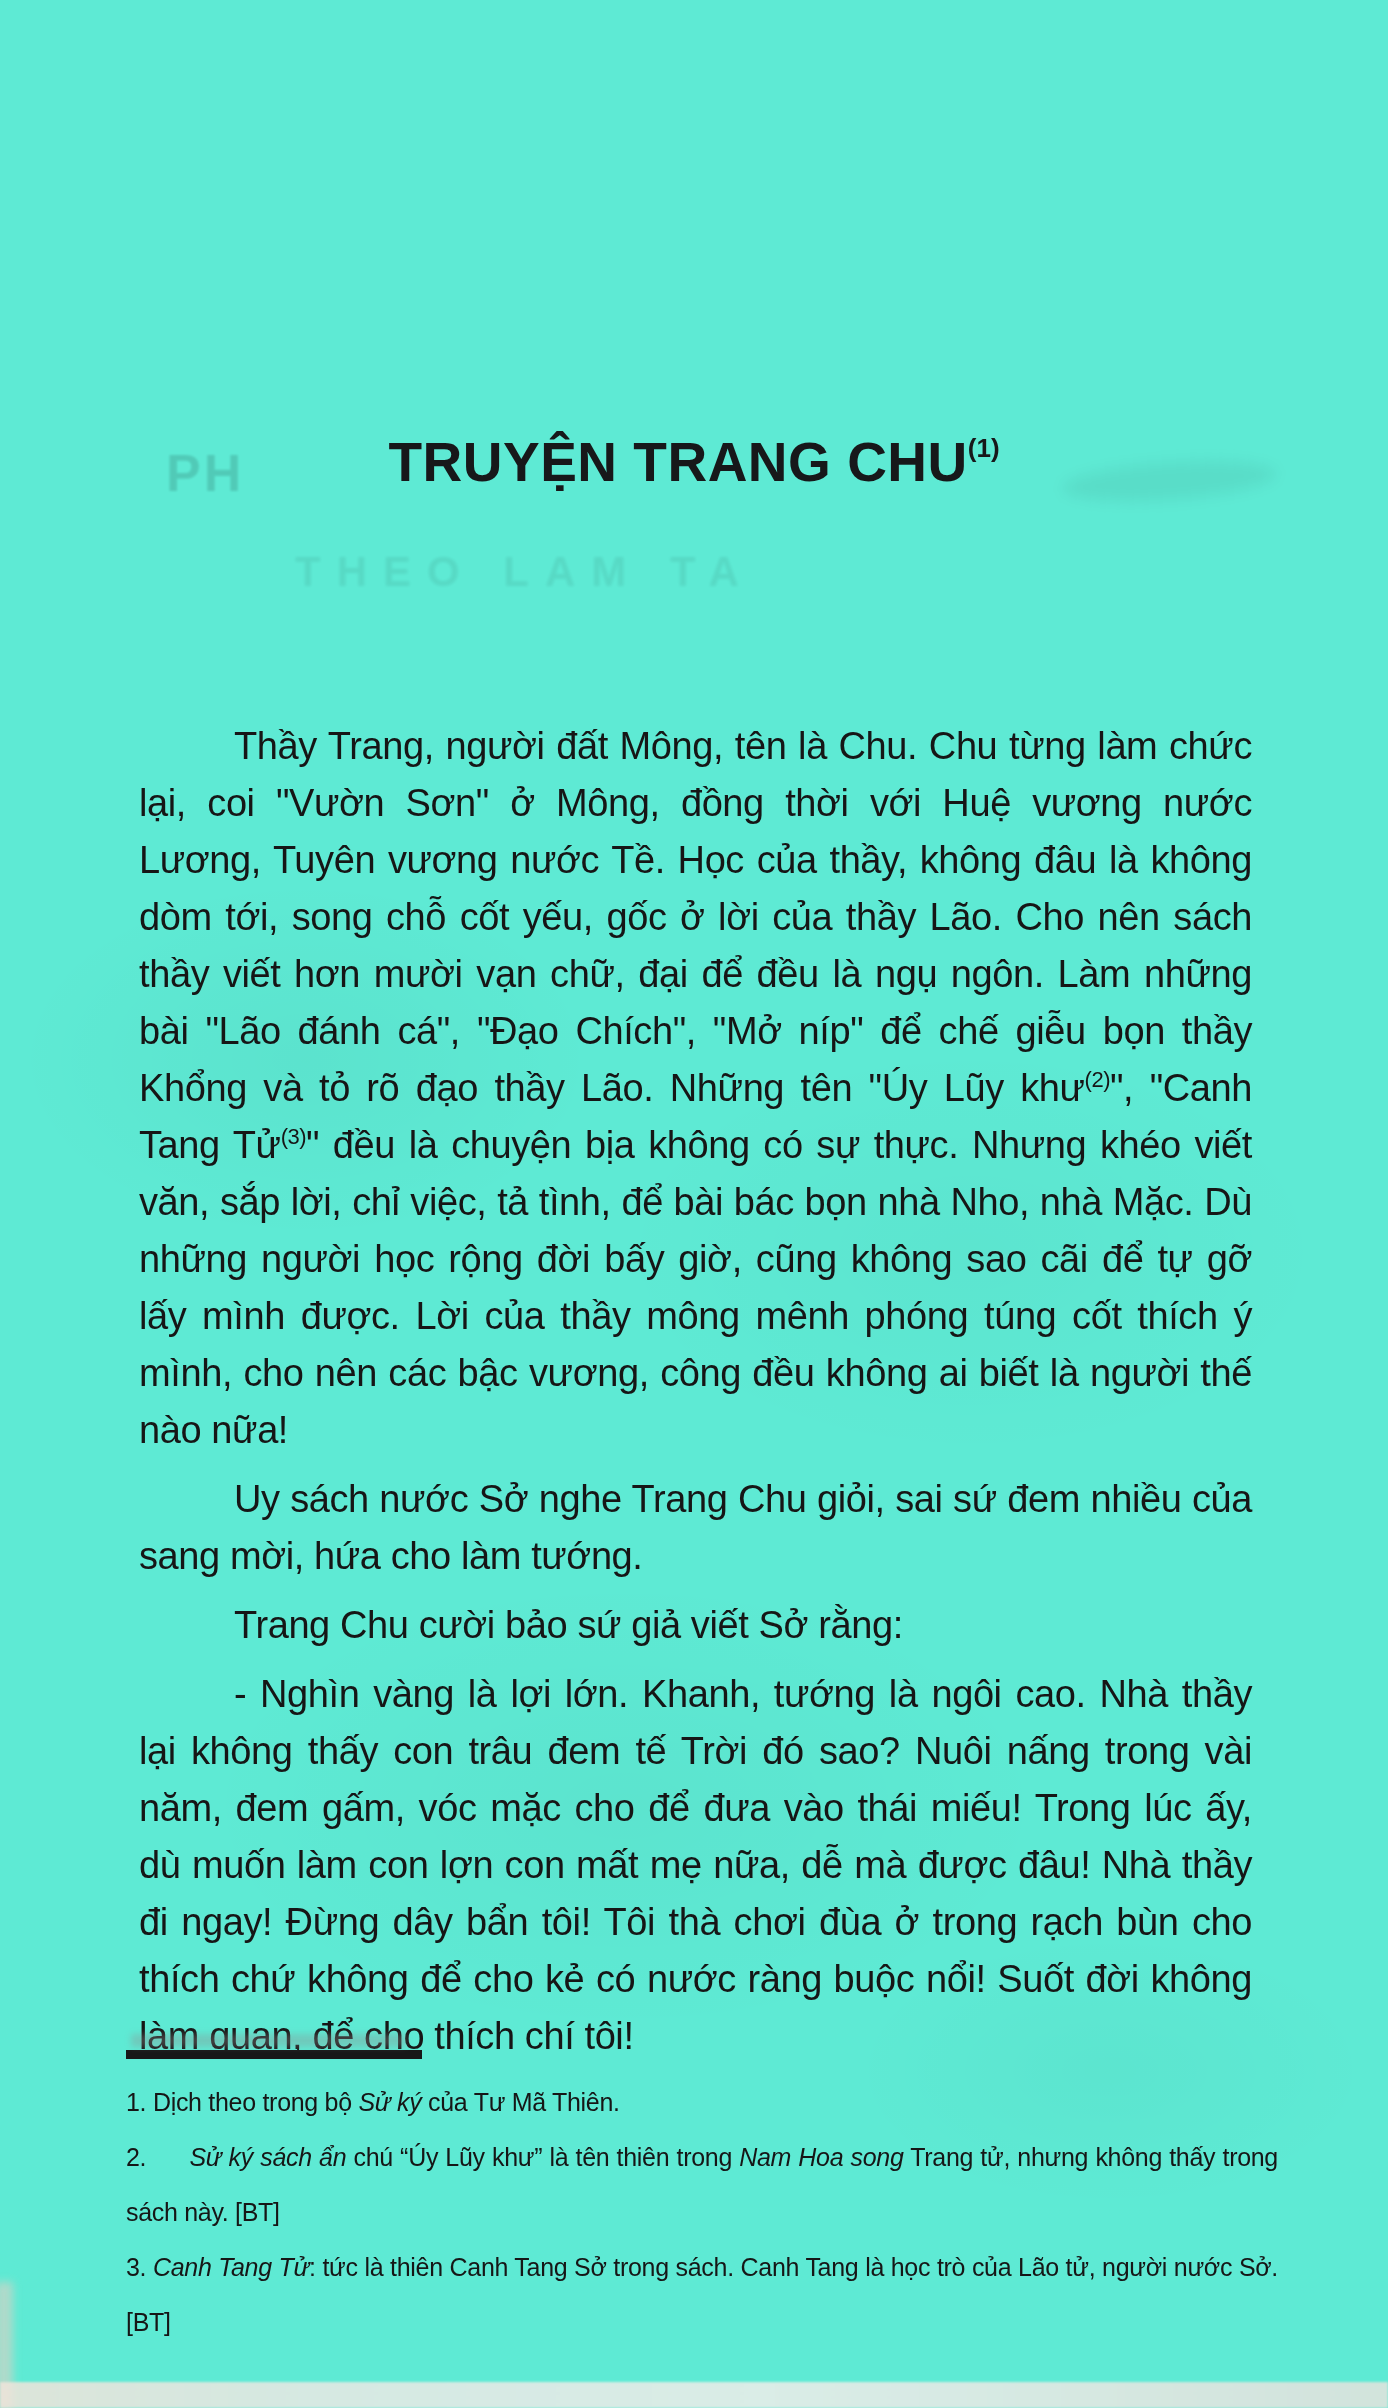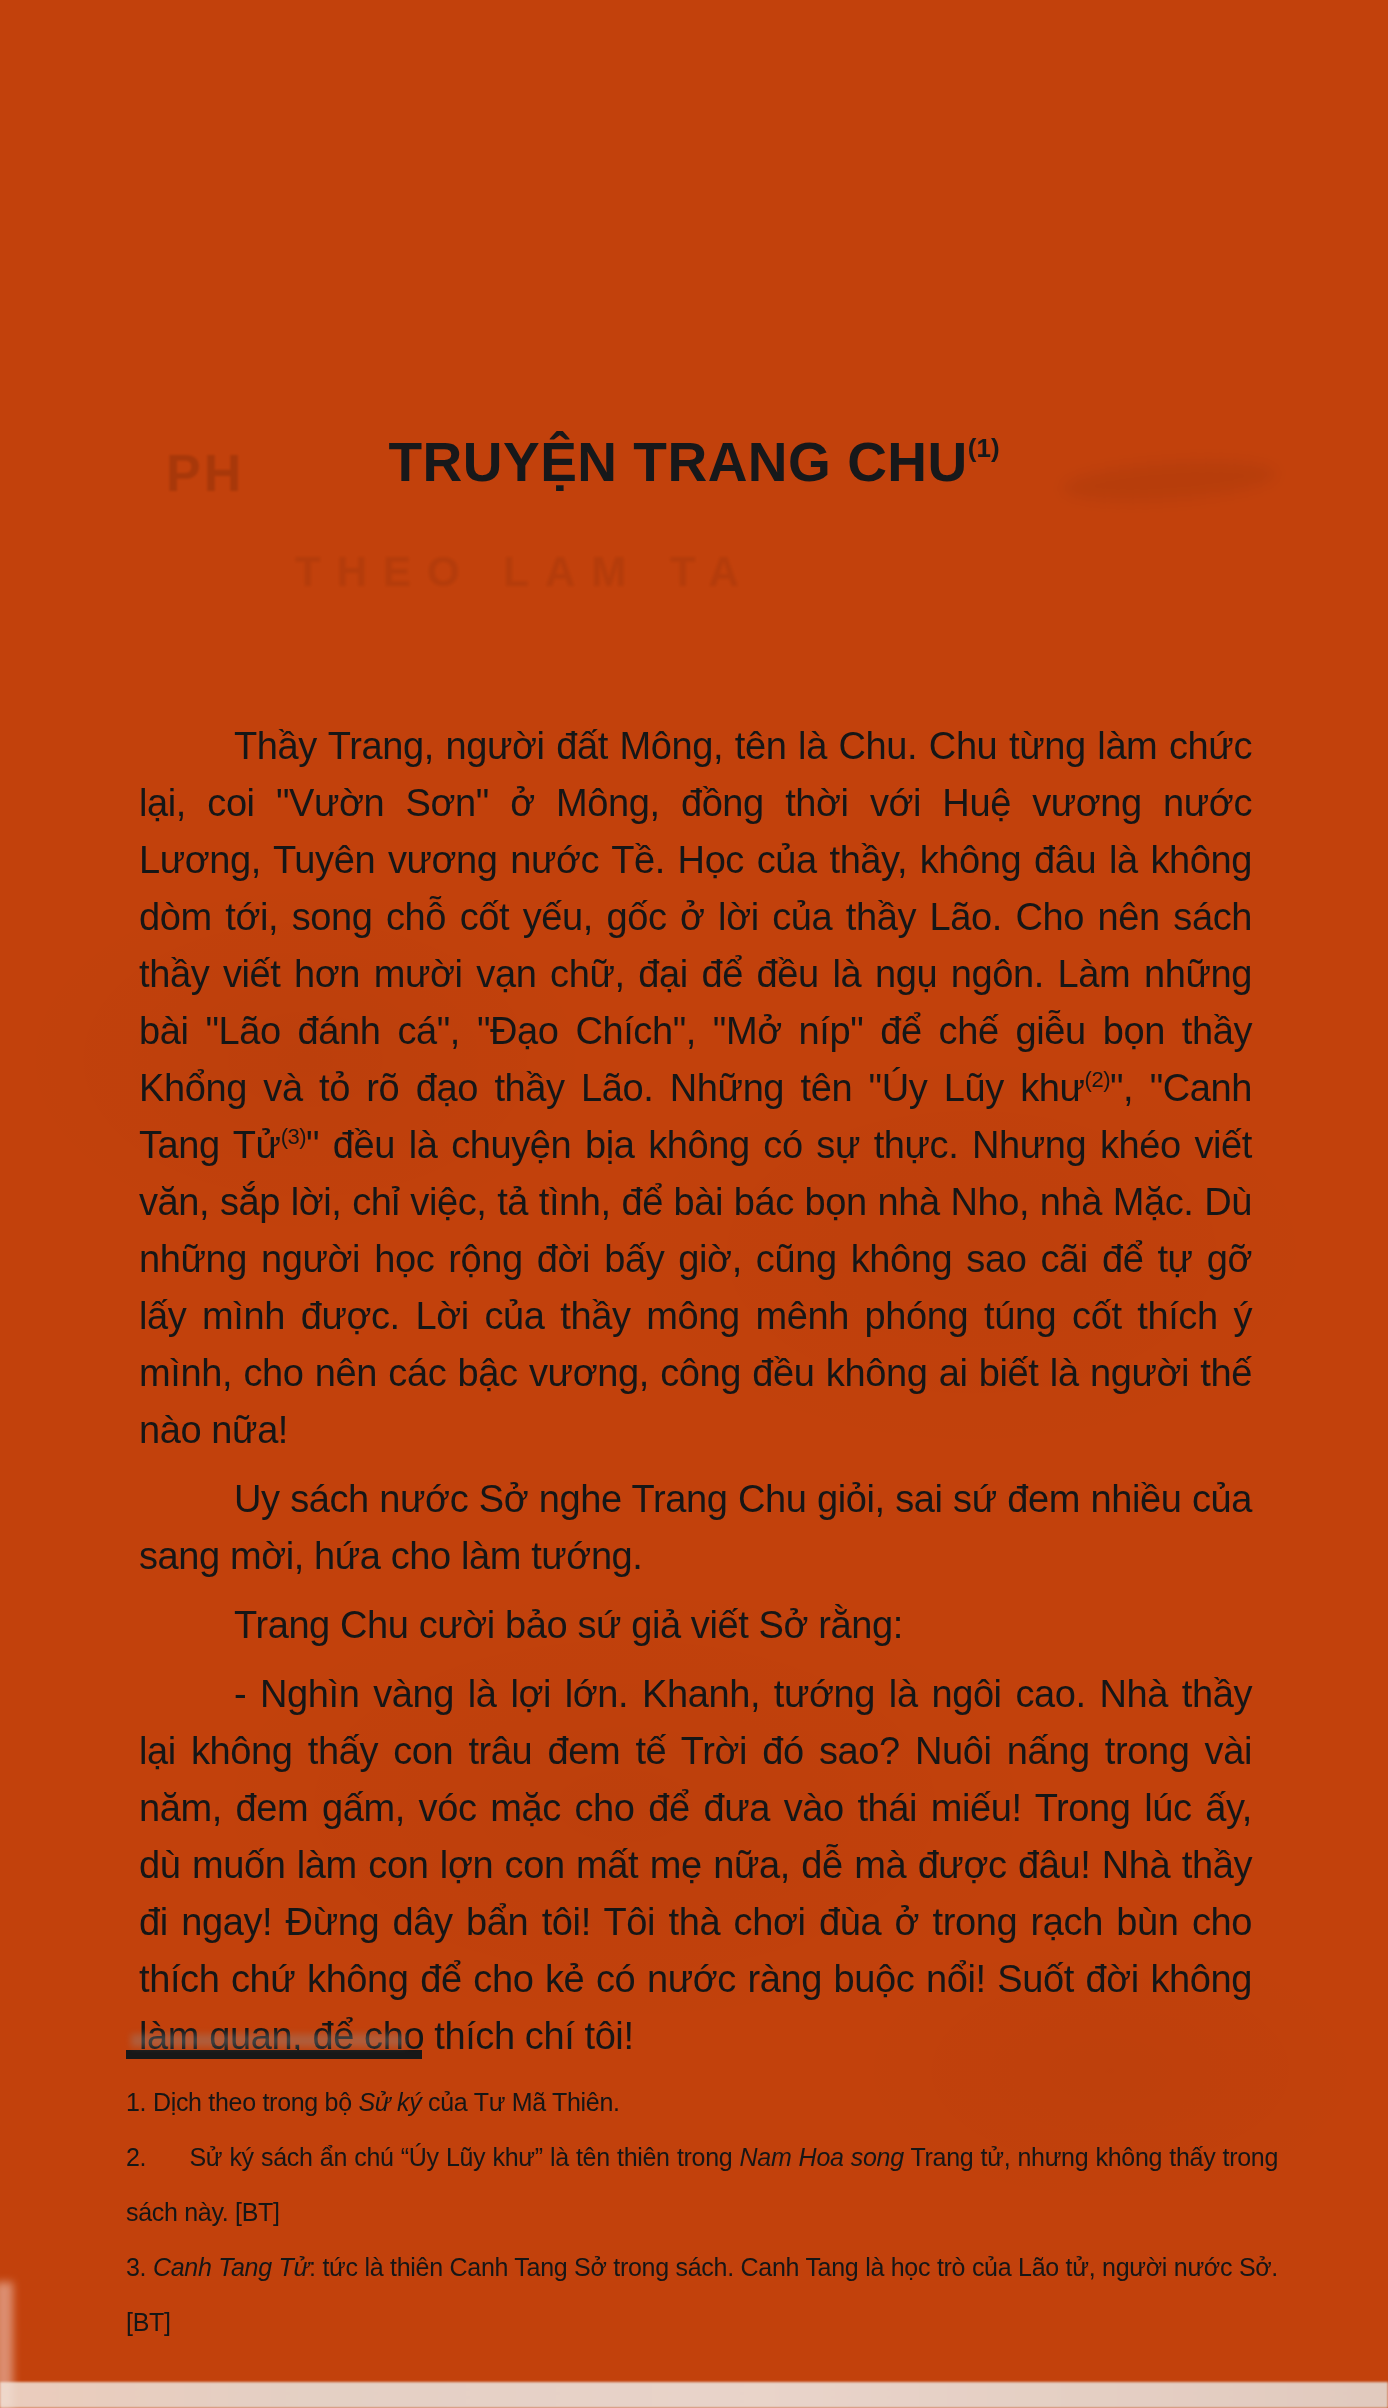--- a/index.html
+++ b/index.html
@@ -6,21 +6,21 @@
   body {
     width: 1388px; height: 2408px;
     background: #ffffff;
     font-family: "Liberation Sans", sans-serif;
     color: #161616;
     overflow: hidden;
   }
   .page {
     position: relative;
     width: 1388px; height: 2408px;
-    background: #c2410c;
+    background: #5eead4;
     overflow: hidden;
   }
   
   .page::before {
     content: "";
     position: absolute; inset: 0;
     background:
       radial-gradient(420px 260px at 22% 44%, rgba(0,0,0,0.030), rgba(0,0,0,0) 70%),
       radial-gradient(520px 300px at 70% 52%, rgba(0,0,0,0.025), rgba(0,0,0,0) 70%),
       radial-gradient(600px 320px at 45% 75%, rgba(0,0,0,0.028), rgba(0,0,0,0) 72%),
@@ -138,20 +138,20 @@
     <p class="para"><span>Thầy Trang, người đất Mông, tên là Chu. Chu từng làm chức lại, coi "Vườn Sơn" ở Mông, đồng thời với Huệ vương nước Lương, Tuyên vương nước Tề. Học của thầy, không đâu là không dòm tới, song chỗ cốt yếu, gốc ở lời của thầy Lão. Cho nên sách thầy viết hơn mười vạn chữ, đại để đều là ngụ ngôn. Làm những bài "Lão đánh cá", "Đạo Chích", "Mở níp" để chế giễu bọn thầy Khổng và tỏ rõ đạo thầy Lão. Những tên "Úy Lũy khư</span><sup>(2)</sup><span>", "Canh Tang Tử</span><sup>(3)</sup><span>" đều là chuyện bịa không có sự thực. Nhưng khéo viết văn, sắp lời, chỉ việc, tả tình, để bài bác bọn nhà Nho, nhà Mặc. Dù những người học rộng đời bấy giờ, cũng không sao cãi để tự gỡ lấy mình được. Lời của thầy mông mênh phóng túng cốt thích ý mình, cho nên các bậc vương, công đều không ai biết là người thế nào nữa!</span></p>
     <p class="para"><span>Uy sách nước Sở nghe Trang Chu giỏi, sai sứ đem nhiều của sang mời, hứa cho làm tướng.</span></p>
     <p class="para"><span>Trang Chu cười bảo sứ giả viết Sở rằng:</span></p>
     <p class="para"><span>- Nghìn vàng là lợi lớn. Khanh, tướng là ngôi cao. Nhà thầy lại không thấy con trâu đem tế Trời đó sao? Nuôi nấng trong vài năm, đem gấm, vóc mặc cho để đưa vào thái miếu! Trong lúc ấy, dù muốn làm con lợn con mất mẹ nữa, dễ mà được đâu! Nhà thầy đi ngay! Đừng dây bẩn tôi! Tôi thà chơi đùa ở trong rạch bùn cho thích chứ không để cho kẻ có nước ràng buộc nổi! Suốt đời không làm quan, để cho thích chí tôi!</span></p>
   </main>
 
   <footer class="footnote-area">
     <div class="rule-shadow"></div>
     <div class="footnote-rule"></div>
     <p class="footnote"><span>1. Dịch theo trong bộ </span><span style="font-style: italic;">Sử ký</span><span> của Tư Mã Thiên.</span></p>
-    <p class="footnote"><span>2. </span><span style=" margin-left: 36px;">Sử ký sách ẩn</span><span> chú “Úy Lũy khư” là tên thiên trong </span><span style="font-style: italic;">Nam Hoa song</span><span> Trang tử, nhưng không thấy trong sách này. [BT]</span></p>
+    <p class="footnote"><span>2. </span><span style="font-style: italic; margin-left: 36px;">Sử ký sách ẩn</span><span> chú “Úy Lũy khư” là tên thiên trong </span><span style="font-style: italic;">Nam Hoa song</span><span> Trang tử, nhưng không thấy trong sách này. [BT]</span></p>
     <p class="footnote"><span>3. </span><span style="font-style: italic;">Canh Tang Tử</span><span>: tức là thiên Canh Tang Sở trong sách. Canh Tang là học trò của Lão tử, người nước Sở. [BT]</span></p>
   </footer>
 
   <div class="edge-pink"></div>
   <div class="edge-bottom"></div>
 
 </div>
 
 </body></html>

